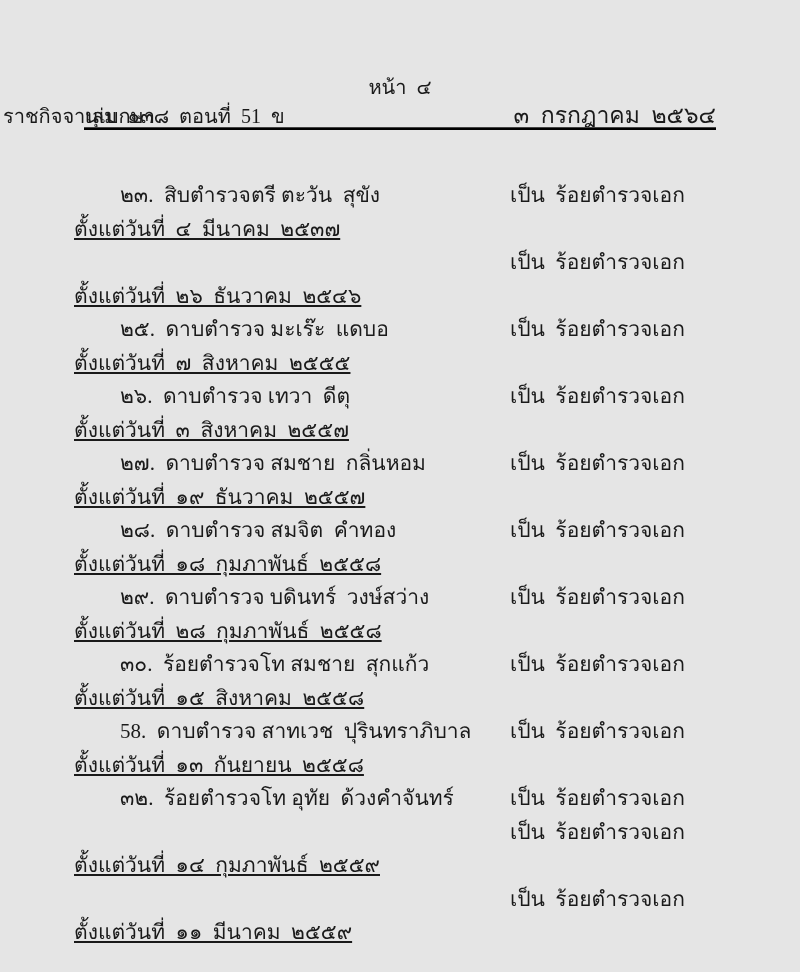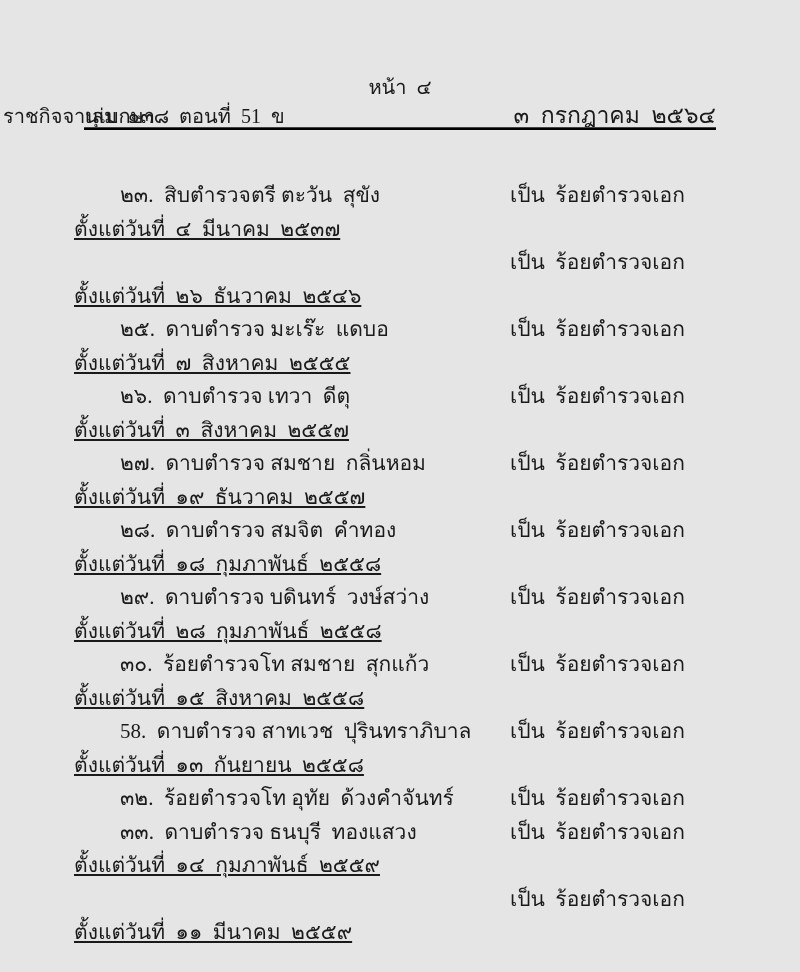--- a/index.html
+++ b/index.html
@@ -162,21 +162,20 @@
 
   <div class="entry">
     <div class="line line1">
       <span class="name pre">๓๒.  ร้อยตำรวจโท อุทัย  ด้วงคำจันทร์</span>
       <span class="promo pre">เป็น  ร้อยตำรวจเอก</span>
     </div>
   </div>
 
   <div class="entry">
     <div class="line line1">
-      <span class="name pre">๓๓.  ดาบตำรวจ ธนบุรี  ทองแสวง</span>
       <span class="promo pre">เป็น  ร้อยตำรวจเอก</span>
     </div>
     <div class="line line2 pre">ตั้งแต่วันที่  ๑๔  กุมภาพันธ์  ๒๕๕๙</div>
   </div>
 
   <div class="entry">
     <div class="line line1">
       <span class="promo pre">เป็น  ร้อยตำรวจเอก</span>
     </div>
     <div class="line line2 pre">ตั้งแต่วันที่  ๑๑  มีนาคม  ๒๕๕๙</div>

